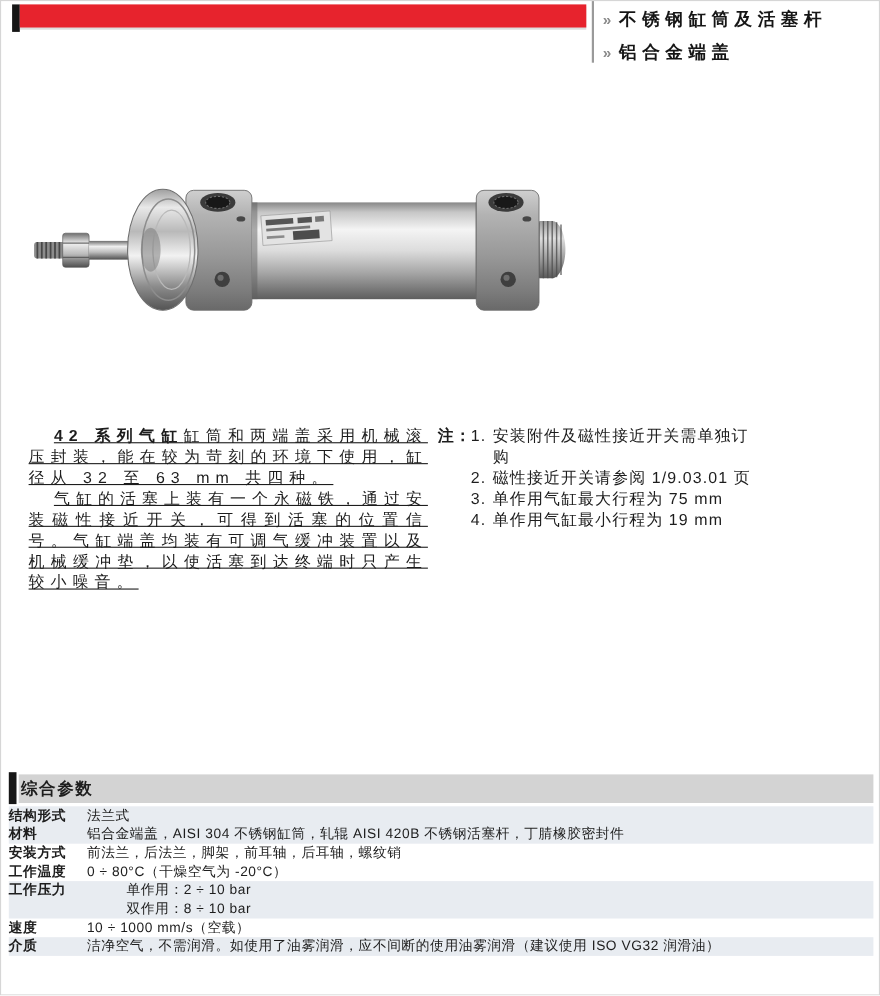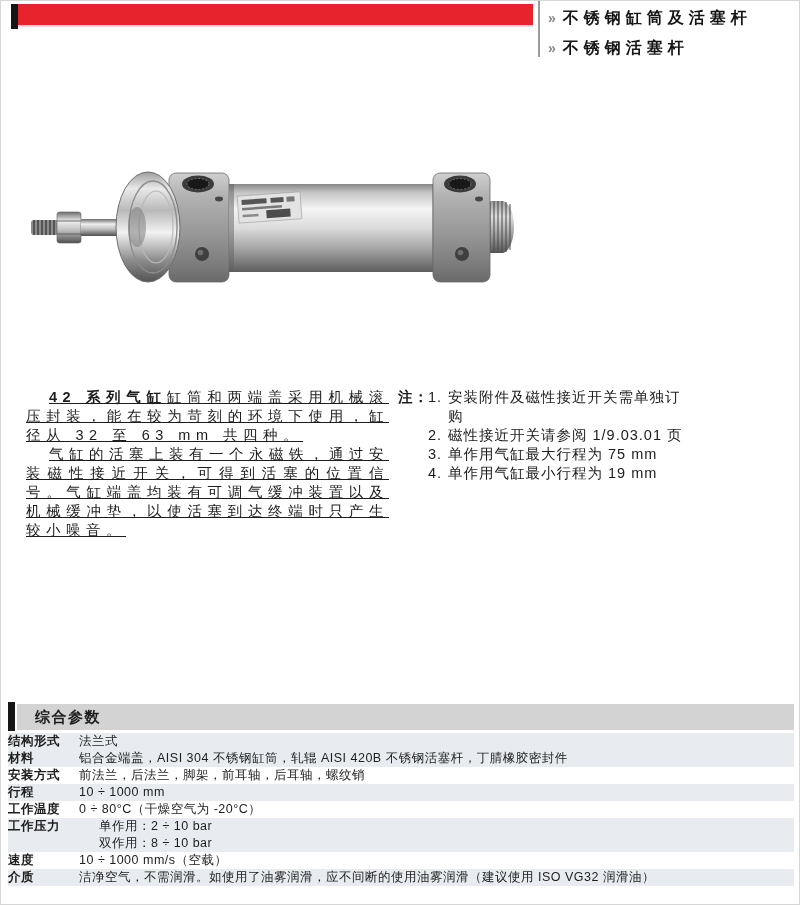--- a/index.html
+++ b/index.html
@@ -26,45 +26,45 @@
   .notes-label{font-weight:bold;width:30px;flex-shrink:0;}
   .notes-items{flex:1;margin:0;padding:0;list-style:none;}
   .note-item{display:flex;}
   .note-num{width:20px;flex-shrink:0;}
   .note-text{flex:1;white-space:pre-line;}
   
   .spec{position:absolute;left:7px;top:701px;width:786px;}
   .spec-header{display:flex;align-items:flex-start;height:29px;}
   .spec-header-bar{width:7px;height:29px;background:#161616;flex-shrink:0;}
   .spec-header-bg{flex:1;height:26px;margin:2px 0 0 2px;background:#d3d3d3;display:flex;align-items:center;
-                  padding-left:18px;font-weight:bold;font-size:15px;letter-spacing:1.5px;}
+                  padding-left:2px;font-weight:bold;font-size:15px;letter-spacing:1.5px;}
   .spec-rows{margin-top:2px;}
   .spec-row{display:flex;min-height:17px;line-height:17px;font-size:12.5px;letter-spacing:.5px;}
   .spec-row.shade{background:#e8ecf1;}
   .spec-label{width:71px;flex-shrink:0;font-weight:bold;}
   .spec-value{flex:1;}
-  .spec-row.tall{min-height:34px;}
+  .spec-row.tall{min-height:34px;gap:16px;}
   .spec-row.tall .v-line{display:block;margin-left:20px;}
 </style>
 </head>
 <body>
 
 <div class="page">
 
   <div class="black-tab"></div>
   <div class="red-bar"></div>
   <div class="v-divider"></div>
   <ul class="features">
     <li class="feature-item">
       <span class="chev">»</span>
       <span>不锈钢缸筒及活塞杆</span>
     </li>
     <li class="feature-item">
       <span class="chev">»</span>
-      <span>不锈钢活塞杆</span>
+      <span>铝合金端盖</span>
     </li>
   </ul>
 
   <div class="photo">
     <svg viewBox="0 0 492 142" width="492" height="142" xmlns="http://www.w3.org/2000/svg">
       <defs>
         <linearGradient id="gTube" x1="0" x2="0" y1="0" y2="1">
           <stop offset="0" stop-color="#878787"></stop>
             <stop offset=".1" stop-color="#c6c6c6"></stop>
           <stop offset=".28" stop-color="#f4f4f4"></stop>
@@ -214,24 +214,20 @@
         <span class="spec-value">法兰式</span>
       </div>
       <div class="spec-row shade">
         <span class="spec-label">材料</span>
         <span class="spec-value">铝合金端盖，AISI 304 不锈钢缸筒，轧辊 AISI 420B 不锈钢活塞杆，丁腈橡胶密封件</span>
       </div>
       <div class="spec-row">
         <span class="spec-label">安装方式</span>
         <span class="spec-value">前法兰，后法兰，脚架，前耳轴，后耳轴，螺纹销</span>
       </div>
-      <div class="spec-row shade">
-        <span class="spec-label">行程</span>
-        <span class="spec-value">10 ÷ 1000 mm</span>
-      </div>
       <div class="spec-row">
         <span class="spec-label">工作温度</span>
         <span class="spec-value">0 ÷ 80°C（干燥空气为 -20°C）</span>
       </div>
       <div class="spec-row shade tall">
         <span class="spec-label">工作压力</span>
         <span class="spec-value">
           <span class="v-line">单作用：2 ÷ 10 bar</span>
           <span class="v-line">双作用：8 ÷ 10 bar</span>
         </span>

